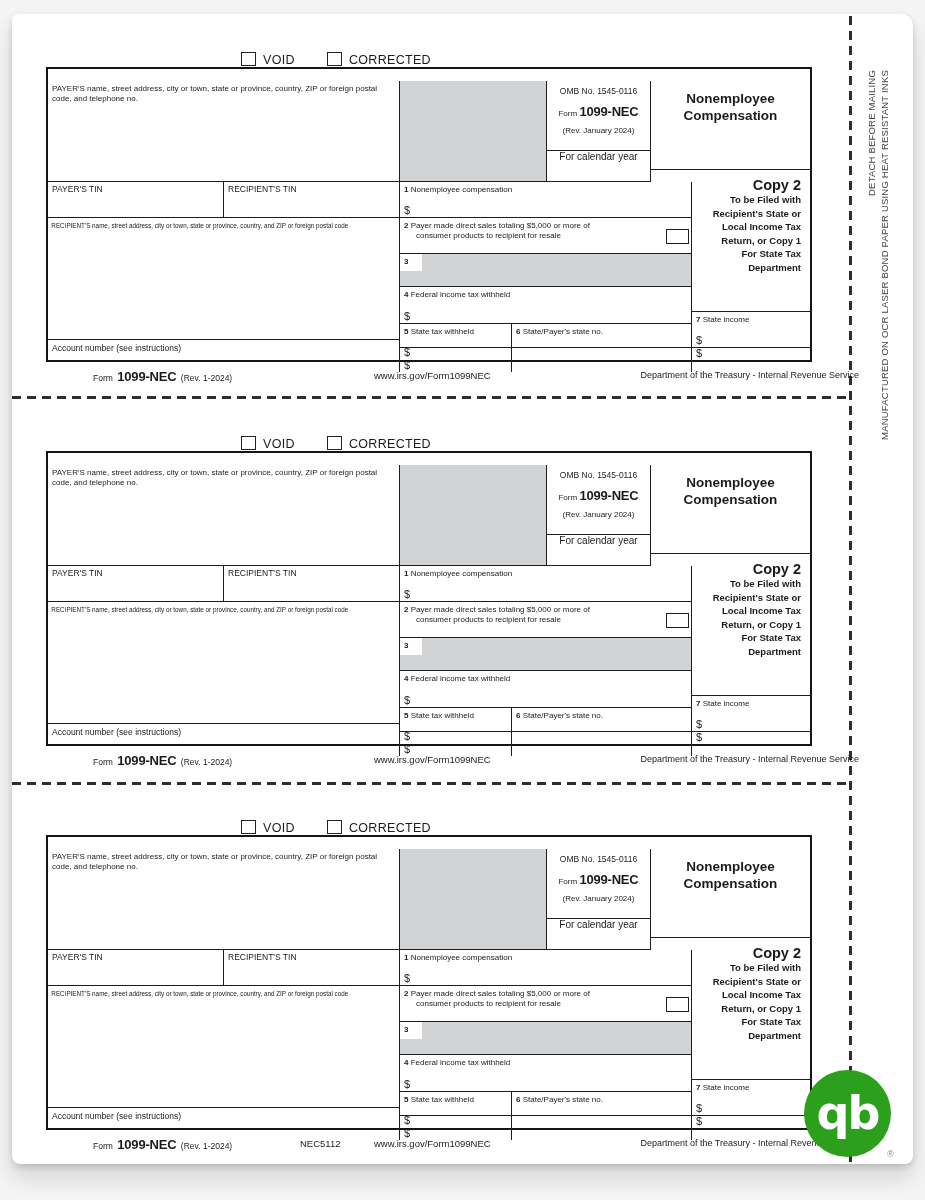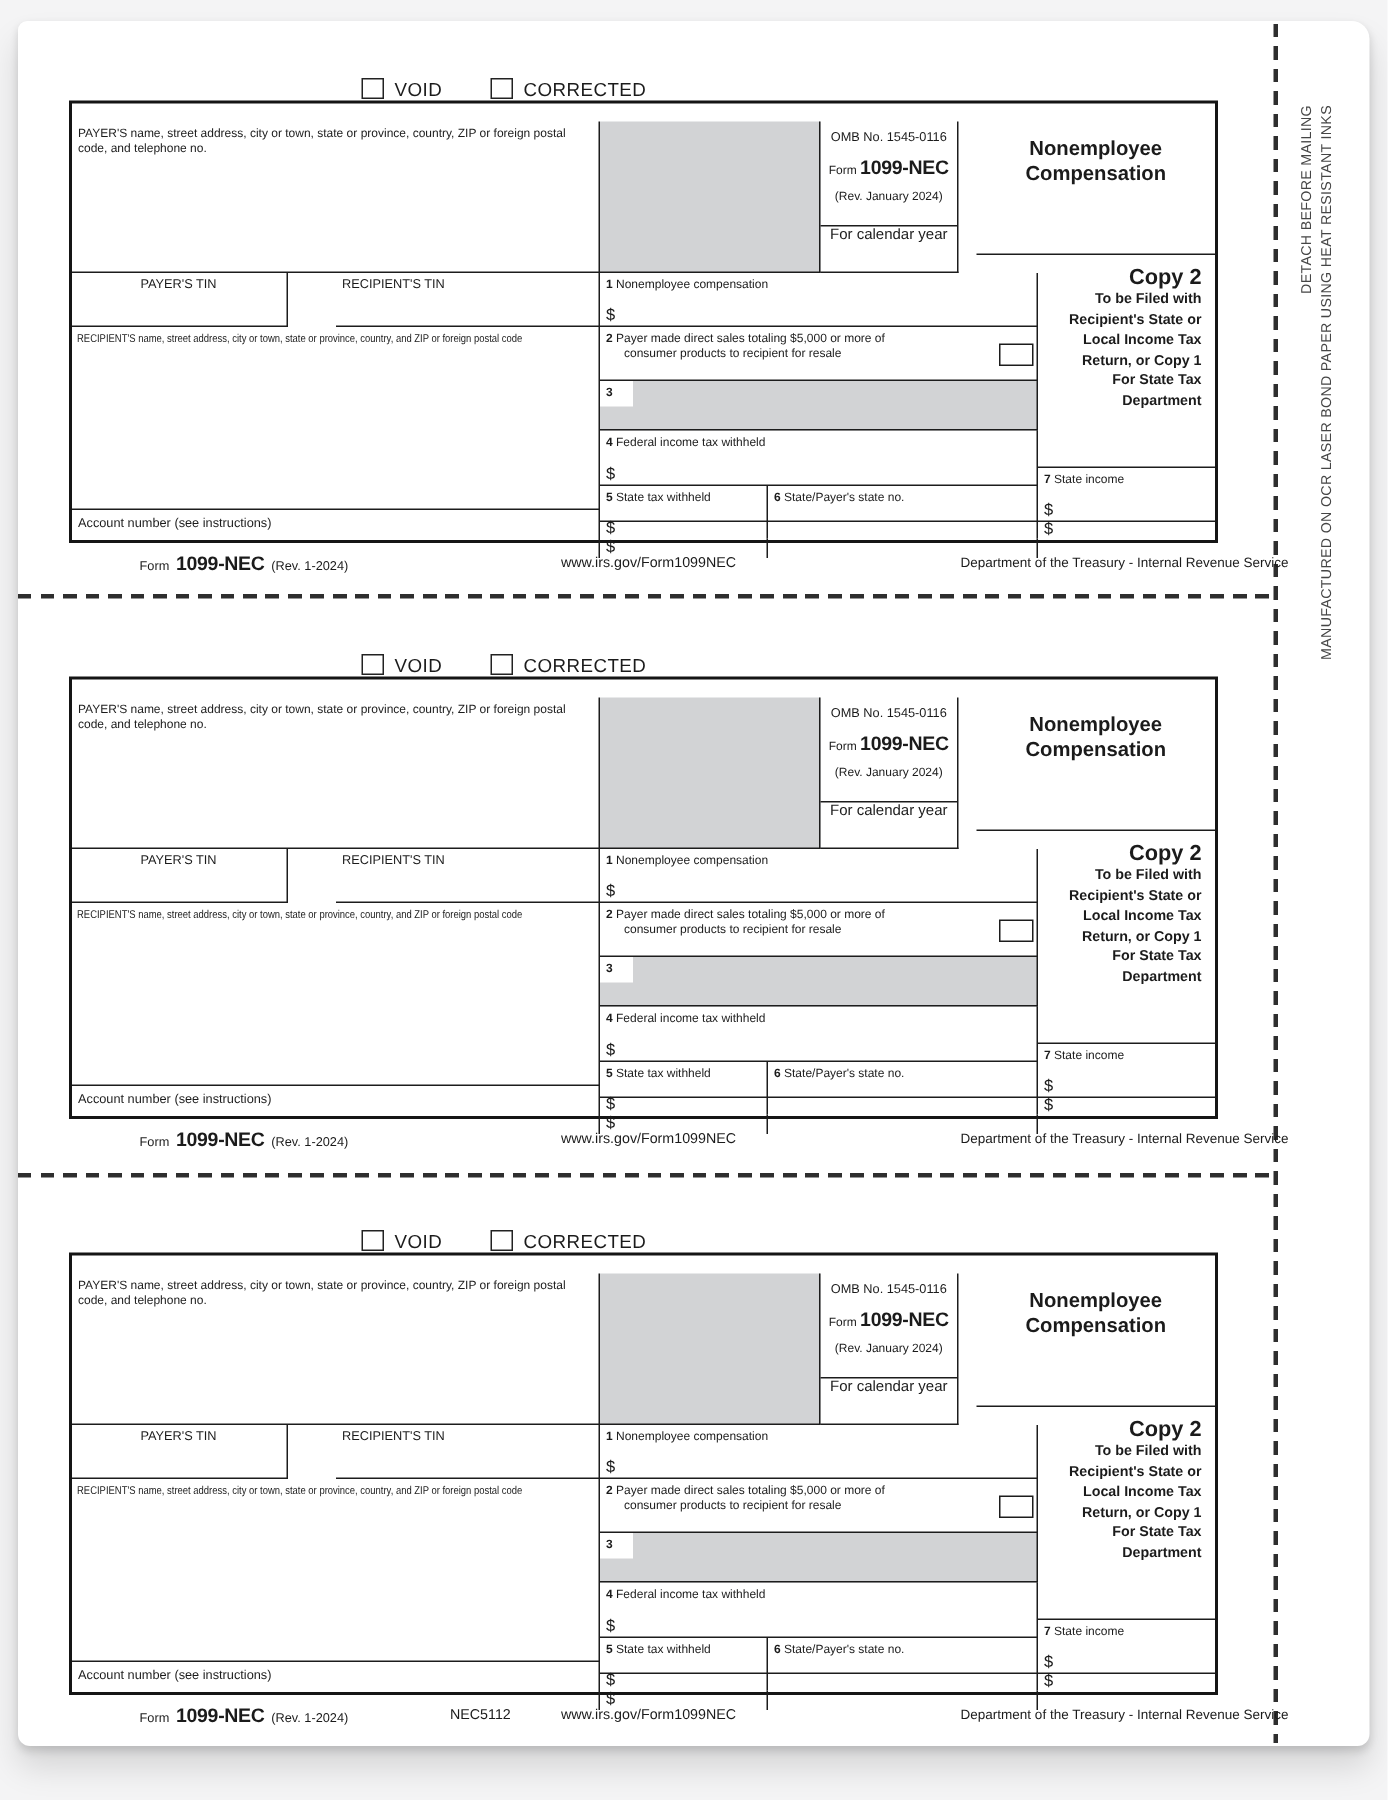--- a/index.html
+++ b/index.html
@@ -52,31 +52,31 @@
   .br { border-right:1.6px solid #1c1c1c;margin-top:12px; }
   .bb { border-bottom:1.6px solid #1c1c1c; }
   .lbl { font-size:8px; line-height:9.6px; padding:3px 5px 0 4px; }
   .lbl b, .blb { font-weight:bold; }
   .dollar { position:absolute; left:4px; bottom:1px; font-size:11px; }
   .dollar-top { position:absolute; left:4px; top:0px; font-size:11px; }
   .gray { background:#d2d3d5; }
   
   .c-payer   { left:0;   top:0; width:352px; height:101px; }
   .c-gray    { left:352px; top:0; width:147px; height:101px; }
-  .c-omb     { left:499px; top:0; width:92px; height:101px; text-align:center; }
+  .c-omb     { left:499px; top:0; width:104px; height:101px; text-align:center; }
   .c-title   { left:603px; top:0; width:159px; height:101px; text-align:center; }
   .omb-no    { font-size:8.5px; padding-top:5px; }
   .omb-form  { padding-top:8px; font-size:8px; }
   .omb-form b{ font-size:13px; letter-spacing:-.2px; }
   .omb-rev   { padding-top:7px; font-size:8px; }
   .calyear   { position:absolute; left:0; bottom:0; width:100%; height:31px;
                border-top:1.6px solid #1c1c1c; font-size:10px; padding-top:0; }
   .main-title{ padding-top:21px; font-weight:bold; font-size:13.5px; line-height:17px; }
   
-  .c-ptin  { left:0;   top:101px; width:144px; height:36px;text-align:center; }
+  .c-ptin  { left:0;   top:101px; width:176px; height:36px; }
   .c-rtin  { left:176px; top:101px; width:176px; height:36px; }
   .c-box1  { left:352px; top:101px; width:292px; height:36px; }
   .c-copy2 { left:644px; top:101px; width:118px; height:142px; padding-right:9px; text-align:right; }
   .copy-no { font-size:14.5px; font-weight:bold; padding-top:7px; }
   .copy-line { font-size:9.5px; line-height:13.5px; font-weight:bold; }
   .copy-line:first-of-type { padding-top:4px; }
   
   .c-recip { left:0; top:137px; width:352px; height:122px; }
   .recip-lbl { font-size:7.5px; white-space:nowrap; transform:scaleX(.84);
                transform-origin:0 0; padding:3px 0 0 4px; }
@@ -396,13 +396,19 @@
     <span class="f-code product-code">NEC5112</span>
     <span class="f-url">www.irs.gov/Form1099NEC</span>
     <span class="f-dept">Department of the Treasury - Internal Revenue Service</span>
   </div>
 </div>
   <div class="vdash"></div>
   <div class="edge-text">
     <div>DETACH BEFORE MAILING</div>
     <div>MANUFACTURED ON OCR LASER BOND PAPER USING HEAT RESISTANT INKS</div>
   </div>
+  <div class="qb-wrap">
+    <div class="qb-circle" style="background: rgb(44, 160, 28);">
+      <span class="qb-text">qb</span>
+    </div>
+    <span class="qb-reg">®</span>
+  </div>
 </div>
 
 </body></html>

